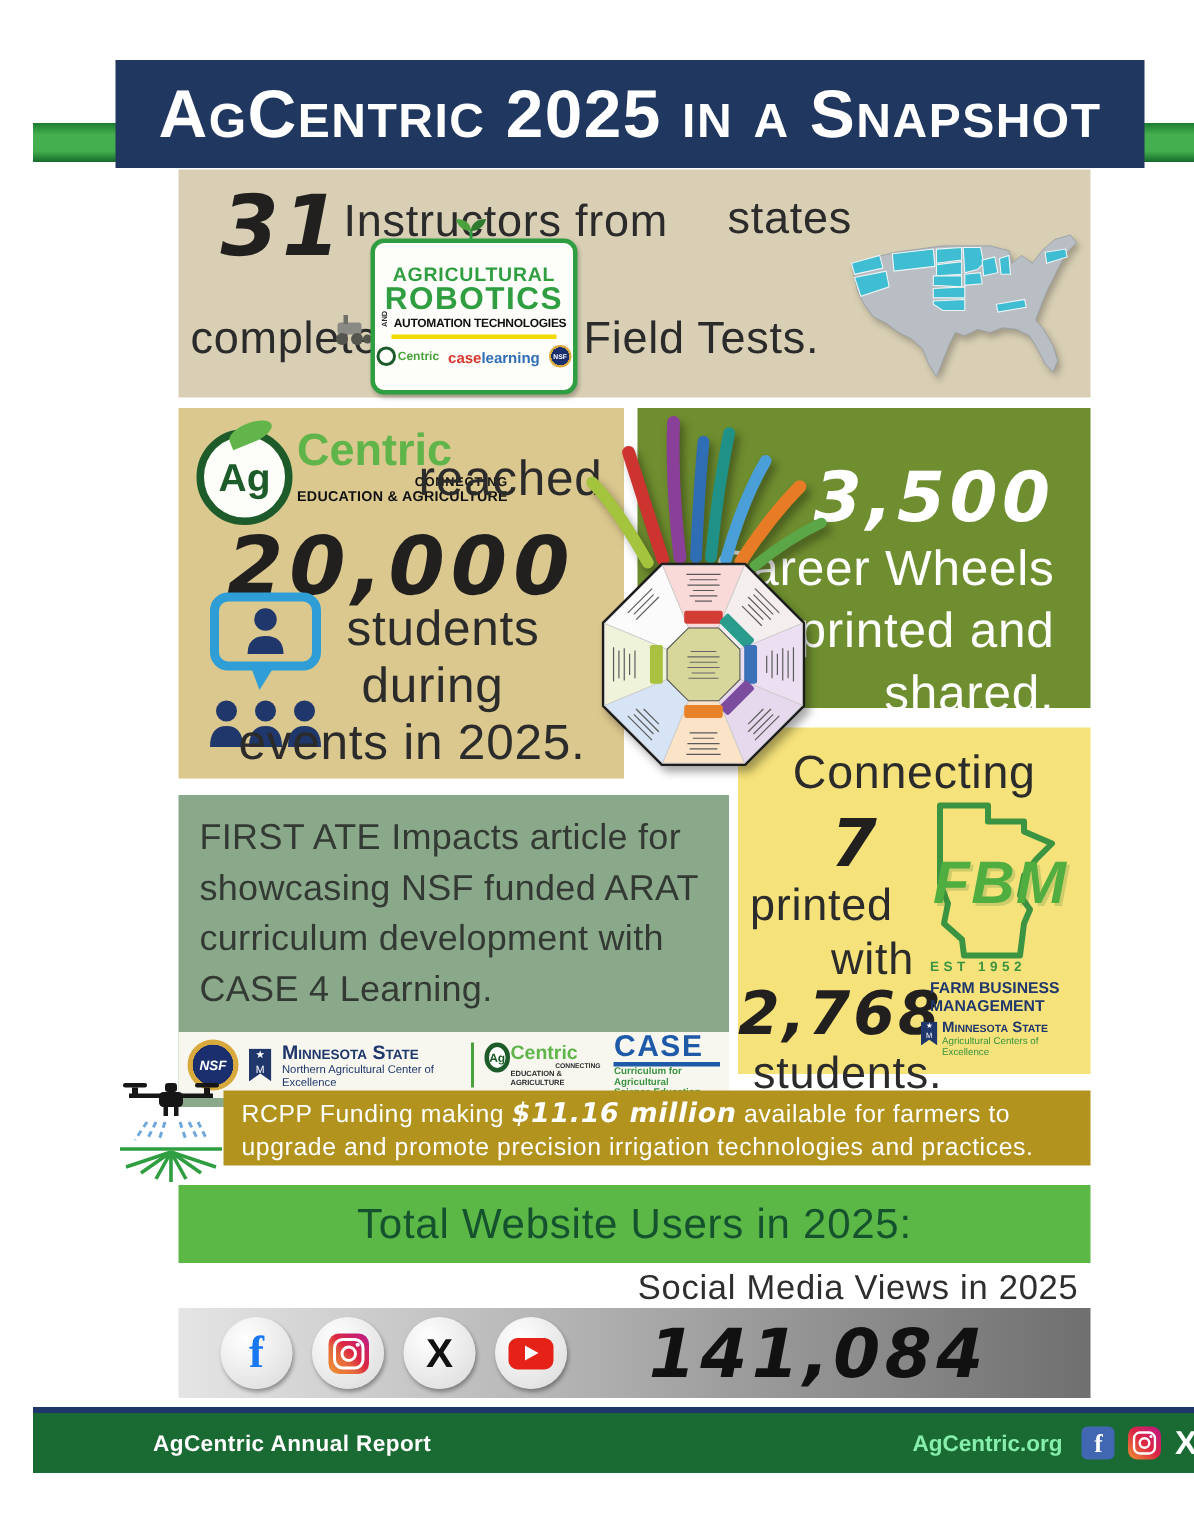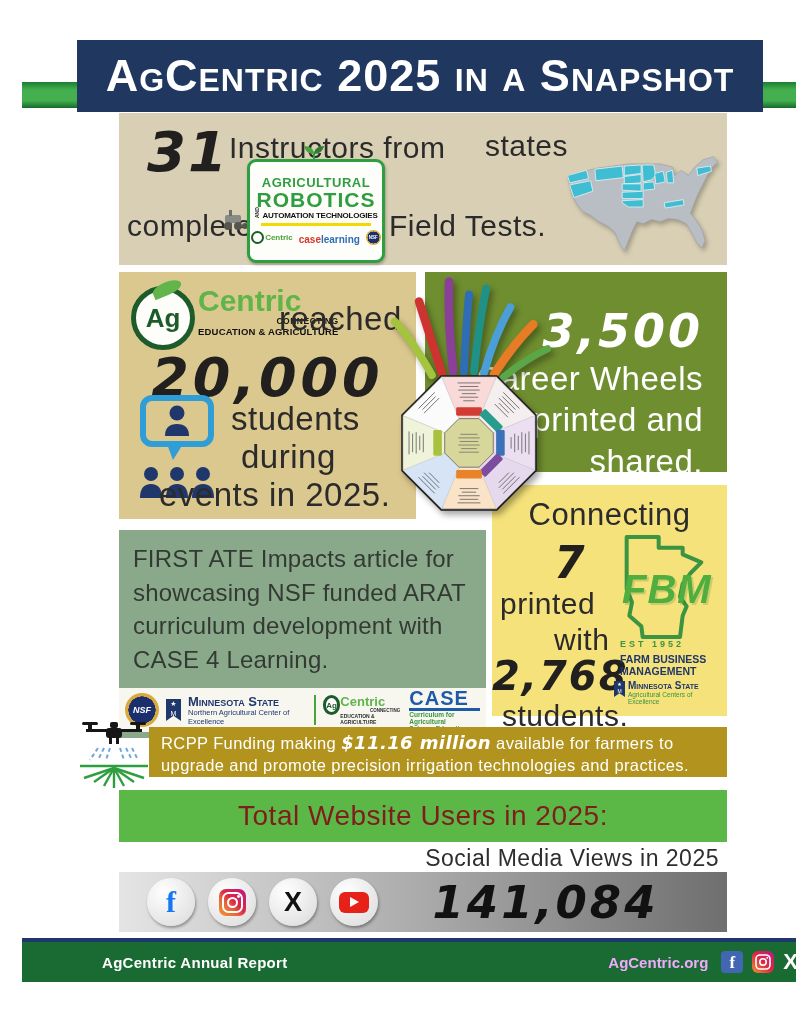--- a/index.html
+++ b/index.html
@@ -121,42 +121,42 @@
   
   .rcpp{position:absolute;top:727px;left:127px;width:578px;height:50px;background:#b2931e;
         color:#fff;box-sizing:border-box;padding:5px 12px;}
   .rcpp p{margin:0;font-size:16.5px;line-height:1.25;letter-spacing:.4px;color:#fff;}
   .rcpp .amt{font-family:"DejaVu Sans",sans-serif;font-weight:bold;font-style:italic;font-size:18px;}
   .drone{position:absolute;left:54px;top:716px;}
 
   
   .web{position:absolute;top:790px;left:97px;width:608px;height:52px;background:#5bb847;
        display:flex;align-items:center;justify-content:center;gap:14px;}
-  .web .lab{color:#7f1d1d;font-size:28px;letter-spacing:.5px;}
+  .web .lab{color:#14532d;font-size:28px;letter-spacing:.5px;}
   .web .cnt{color:#fff;font-size:40px;letter-spacing:3px;}
 
   
   .sm-head{position:absolute;top:845px;left:97px;width:600px;text-align:right;font-size:23px;color:#2e2e2e;}
   .sm-bar{position:absolute;top:872px;left:97px;width:608px;height:60px;
           background:linear-gradient(90deg,#e5e5e5,#6f6f6f);display:flex;align-items:center;}
   .sm-icons{display:flex;gap:13px;margin-left:28px;}
   .circ{width:48px;height:48px;border-radius:50%;background:radial-gradient(circle at 35% 30%,#ffffff,#d9d9d9);
         box-shadow:1px 2px 3px rgba(0,0,0,.35);display:flex;align-items:center;justify-content:center;}
   .fb-f{color:#1877f2;font-size:30px;font-weight:bold;font-family:"Liberation Serif",serif;}
   .x-glyph{color:#111;font-size:27px;font-weight:bold;}
   .yt{width:30px;height:21px;background:#e62117;border-radius:6px;display:flex;align-items:center;justify-content:center;}
   .yt .tri{width:0;height:0;border-left:9px solid #fff;border-top:5.5px solid transparent;border-bottom:5.5px solid transparent;}
   .sm-count{flex:1;text-align:center;font-size:45px;letter-spacing:3px;color:#111;padding-right:14px;}
 
   
   .footer{position:absolute;top:938px;left:0;width:796px;height:40px;background:#1a6a33;
           border-top:4px solid #20376c;display:flex;align-items:center;box-sizing:content-box;padding-left:16px;}
   .footer .left{margin-left:64px;color:#fff;font-weight:bold;font-size:15px;letter-spacing:.3px;}
   .footer .right{margin-left:auto;margin-right:36px;display:flex;align-items:center;gap:9px;}
-  .footer .site{color:#f0abfc;font-weight:bold;font-size:15px;margin-right:4px;}
+  .footer .site{color:#86efac;font-weight:bold;font-size:15px;margin-right:4px;}
   .f-fb{width:22px;height:22px;border-radius:4px;background:#4267B2;color:#fff;font-weight:bold;
         font-size:17px;display:flex;align-items:flex-end;justify-content:center;font-family:"Liberation Serif",serif;line-height:1.1;}
   .f-ig{width:22px;height:22px;border-radius:6px;background:linear-gradient(45deg,#f09433,#dc2743 50%,#bc1888);
         display:flex;align-items:center;justify-content:center;}
   .f-x{color:#fff;font-size:22px;font-weight:bold;}
 </style>
 </head>
 <body>
 
 <div class="page">

